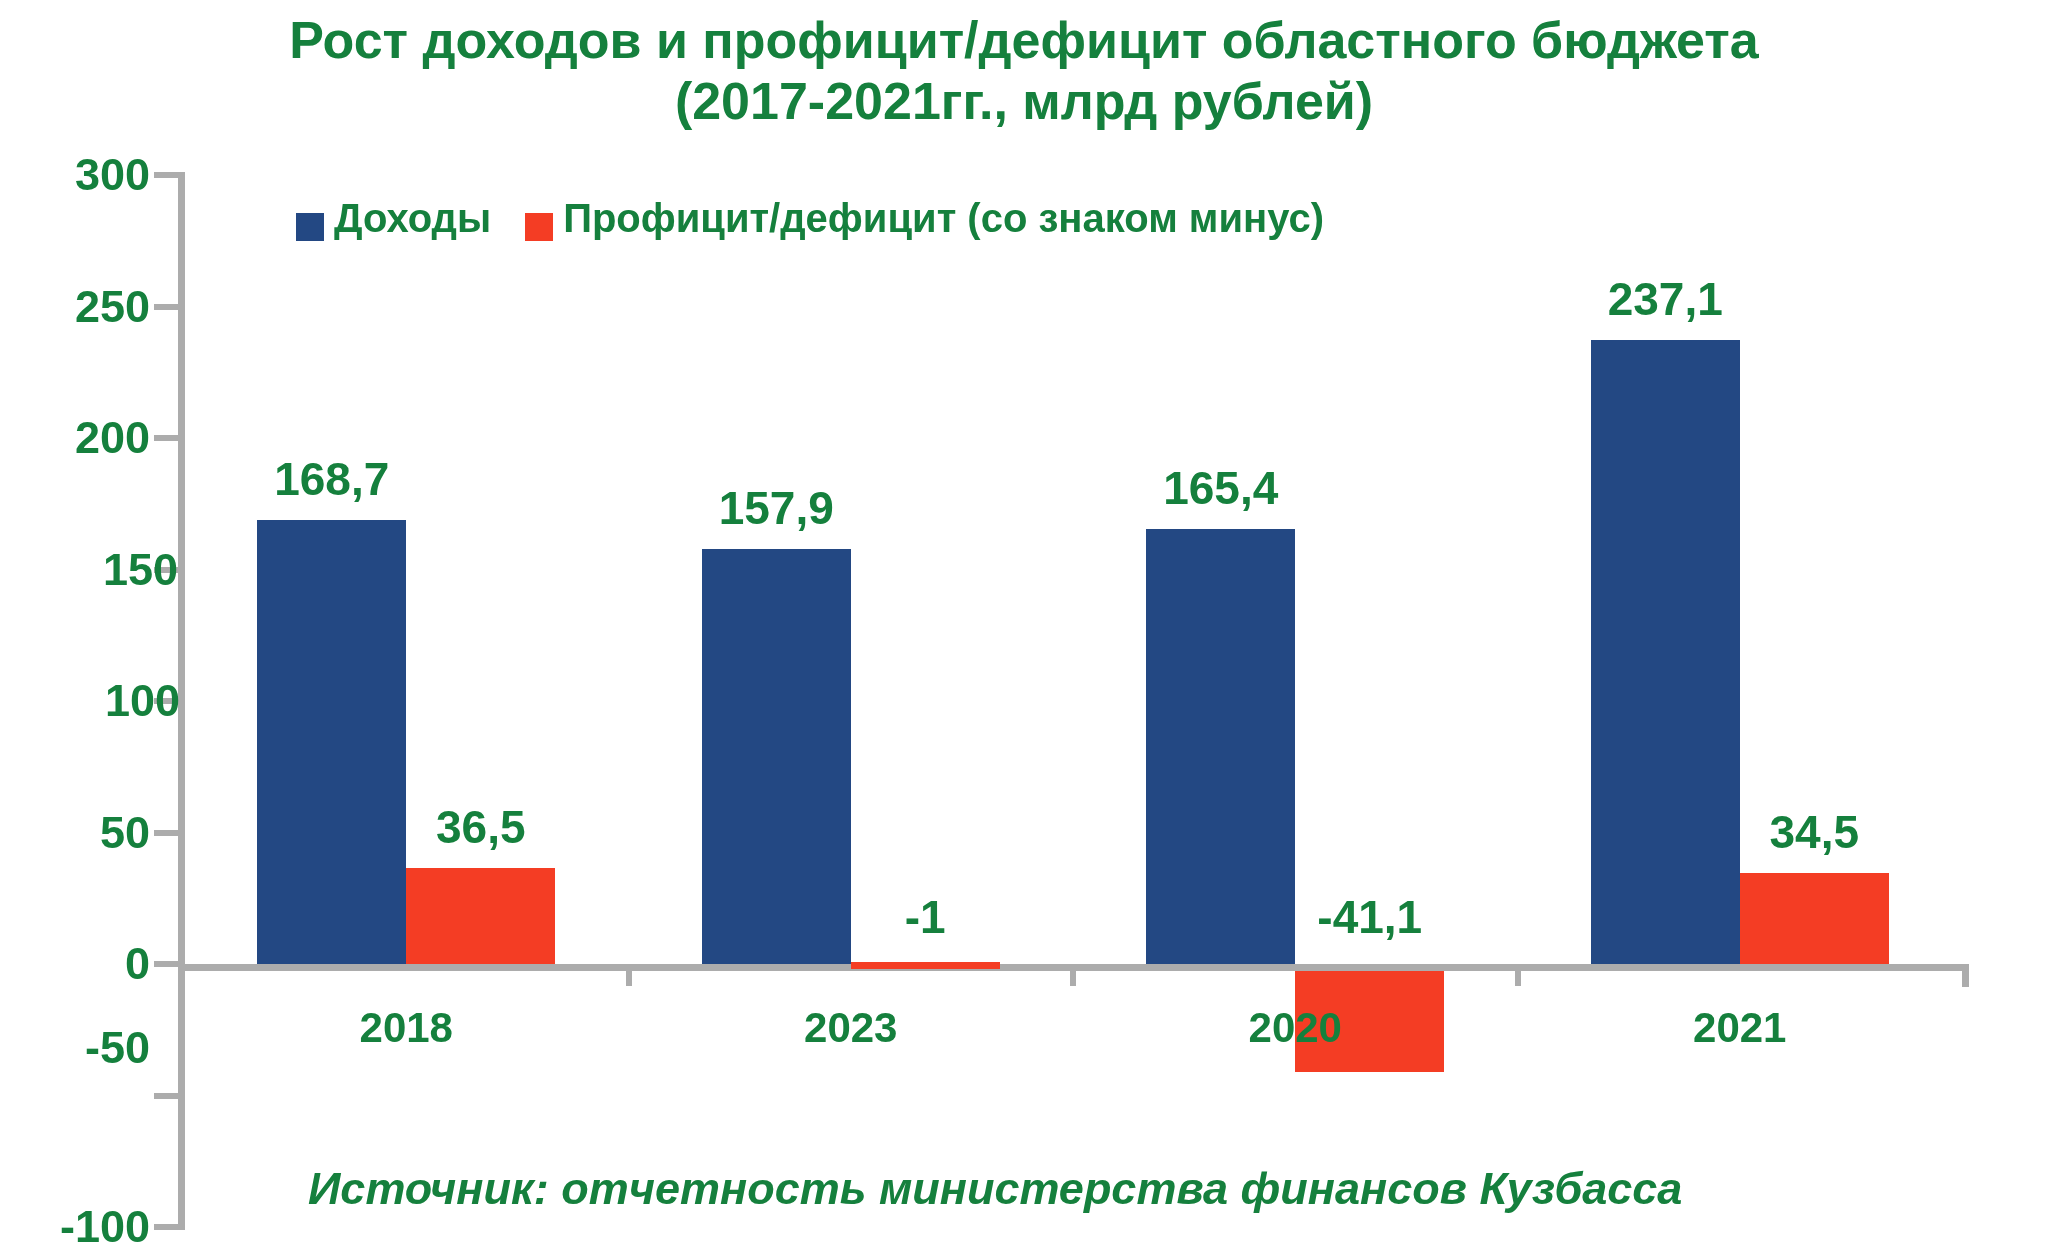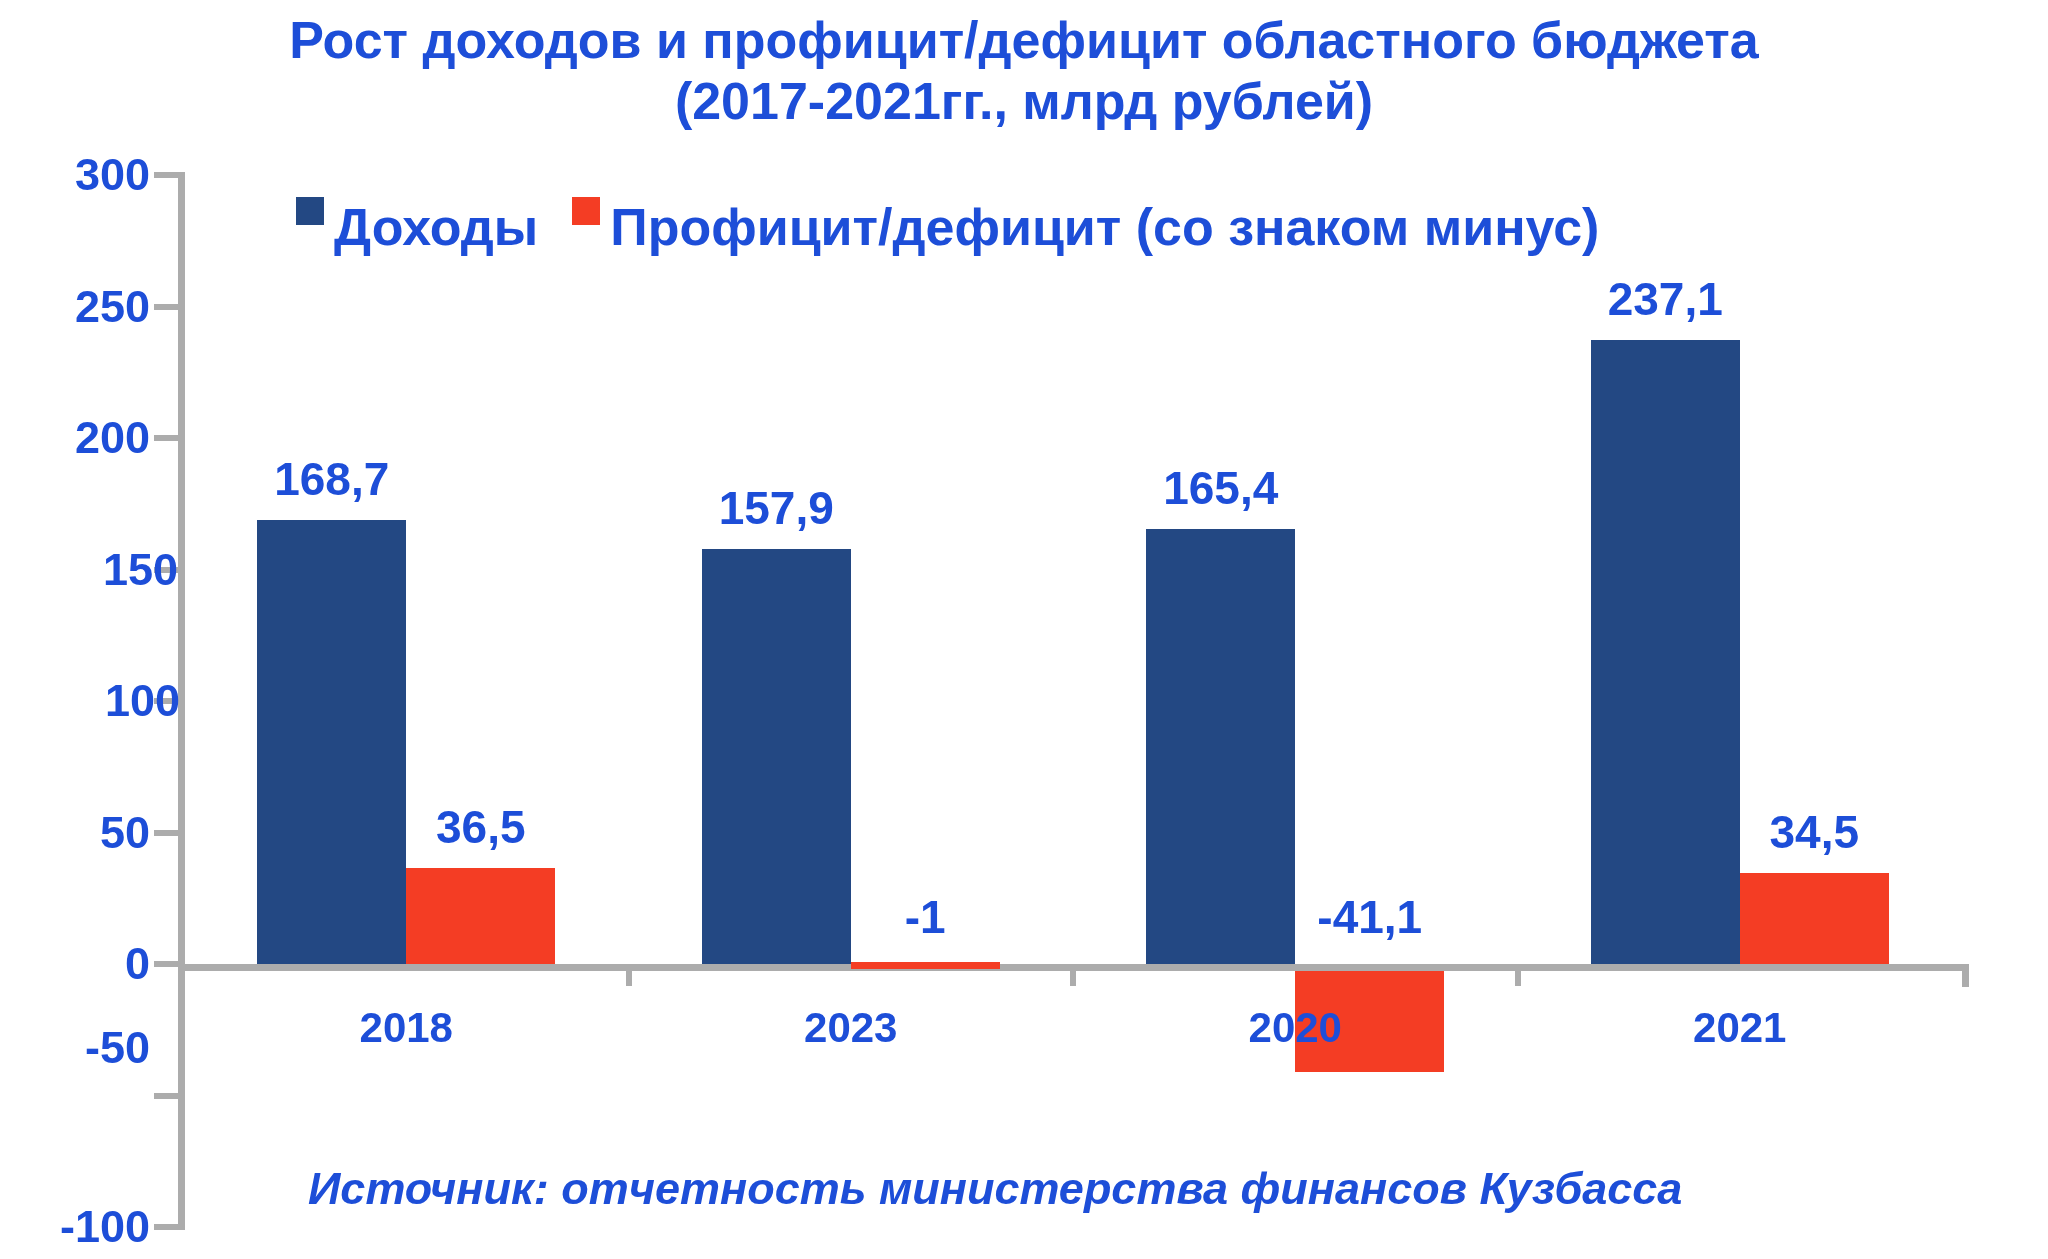--- a/index.html
+++ b/index.html
@@ -2,33 +2,33 @@
 <html><head>
 <meta charset="utf-8">
 <style>
   html,body{margin:0;padding:0;background:#fff;}
   .canvas{
     position:relative;
     width:2048px;height:1259px;
     background:#ffffff;
     font-family:"Liberation Sans", sans-serif;
     font-weight:700;
-    color:#1d4ed8;
+    color:#15803d;
     overflow:hidden;
   }
   .title{
     position:absolute;left:0;right:0;top:10px;
     text-align:center;
     font-size:52px;line-height:61px;
     font-weight:700;
   }
   .legend{
     position:absolute;left:296px;top:197px;height:44px;
-    display:flex;align-items:flex-start;
-    font-size:52px;font-weight:700;white-space:nowrap;
+    display:flex;align-items:flex-end;
+    font-size:40px;font-weight:700;white-space:nowrap;
   }
   .lgsq{width:28px;height:28px;display:inline-block;flex:0 0 auto;}
   .lgtext{margin-left:10px;}
   .lgsq.second{margin-left:34px;}
   .source{
     position:absolute;left:308px;top:1163px;
     font-size:45px;line-height:52px;
     font-style:italic;font-weight:700;
     white-space:nowrap;
   }

